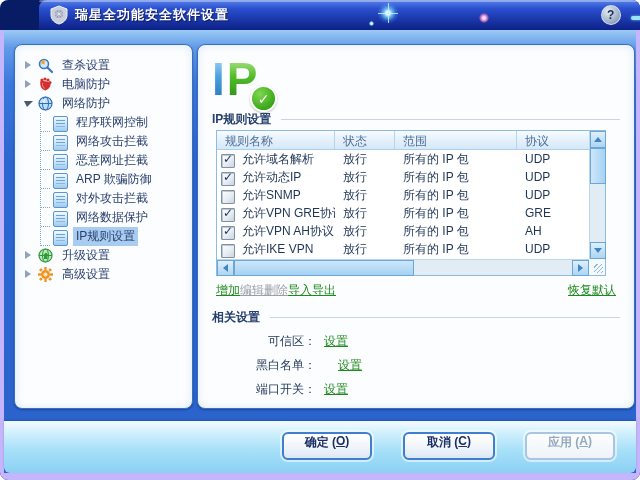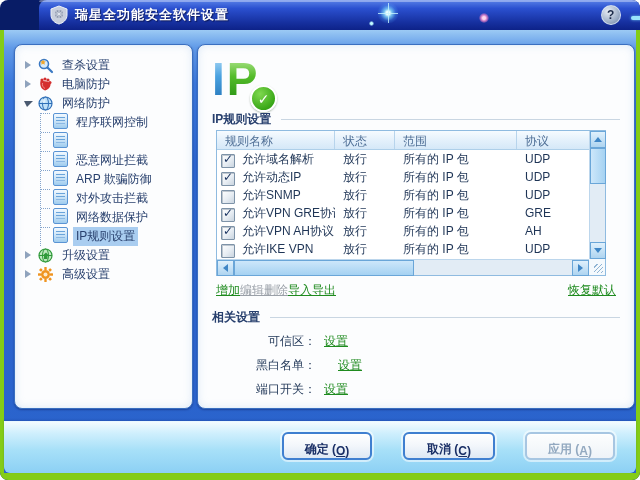--- a/index.html
+++ b/index.html
@@ -20,41 +20,41 @@
   .sp1:after{top:50%;left:1px;height:1px;width:20px;}
   .sp2{left:440px;top:13px;width:10px;height:10px;background:radial-gradient(circle,#ffd7ef 0 20%,rgba(240,130,200,.8) 45%,transparent 75%);}
   .sp3{left:330px;top:21px;width:5px;height:5px;background:radial-gradient(circle,#bffaff 0 30%,transparent 80%);}
   .controls{position:absolute;right:10px;top:0;height:30px;display:flex;align-items:center;gap:10px;}
   .ctl{cursor:pointer;display:flex;align-items:center;justify-content:center;}
   .help-circle{width:18px;height:18px;border-radius:50%;background:radial-gradient(circle at 35% 30%,#e8edf5,#9fb0c8 60%,#6c7f9e);border:1px solid rgba(230,240,255,.7);color:#1c2b4a;font-size:12px;font-weight:bold;}
   .min-bar{width:14px;height:4px;background:#9ae4fb;border-radius:2px;margin-top:6px;box-shadow:0 0 3px rgba(130,220,255,.8);}
   .close-x{color:#9ae4fb;font-size:17px;font-weight:bold;text-shadow:0 0 4px rgba(130,220,255,.8);line-height:1;}
 
   
-  .bodywrap{position:absolute;left:0;top:30px;width:640px;height:450px;background:#84cc16;}
+  .bodywrap{position:absolute;left:0;top:30px;width:640px;height:450px;background:#c4b5fd;}
   .body-inner{position:absolute;left:4px;right:4px;top:0;bottom:7px;
     background:linear-gradient(180deg,#9ccaf4 0%,#609ae8 4%,#3a78dc 12%,#2c66d0 30%,#2a63cc 100%);}
 
   .panel{position:absolute;background:#fcfdfe;border:1px solid #3a6fc0;border-radius:8px;
     box-shadow:inset 0 0 0 1px #e9f2fb, inset 0 0 8px rgba(140,180,225,.28), 0 1px 2px rgba(0,10,60,.35);}
   .sidebar{left:10px;top:14px;width:177px;height:363px;overflow:hidden;}
   .main{left:193px;top:14px;width:436px;height:363px;overflow:hidden;}
 
   
   .tree{padding:11px 0 0 9px;font-size:12px;color:#29416e;}
   .tnode{display:flex;align-items:center;height:19px;white-space:nowrap;cursor:default;}
   .exp{width:9px;height:9px;flex:0 0 9px;margin-right:4px;position:relative;}
   .exp.col:before{content:"";position:absolute;left:1px;top:0;width:0;height:0;
     border-left:6px solid #8fa3bd;border-top:4px solid transparent;border-bottom:4px solid transparent;}
   .exp.open:before{content:"";position:absolute;left:0;top:2px;width:0;height:0;
     border-top:6px solid #4a5a70;border-left:3px solid transparent;border-right:6px solid transparent;}
   .ticon{width:17px;height:17px;flex:0 0 17px;margin-right:5px;}
   .tlabel{padding:1px 3px;}
   .tchildren{margin-left:16px;border-left:1px dotted #84a4cc;}
-  .tchild{display:flex;align-items:flex-start;height:19px;white-space:nowrap;cursor:default;}
+  .tchild{display:flex;align-items:flex-end;height:19px;white-space:nowrap;cursor:default;}
   .dotseg{width:9px;flex:0 0 9px;border-top:1px dotted #84a4cc;margin-right:3px;}
   .page-icon{width:13px;height:14px;flex:0 0 13px;margin-right:5px;border:1px solid #5a94d4;border-radius:2px;
     background:linear-gradient(180deg,#f2f9ff 0%,#cfe6f8 45%,#9fccee 100%);position:relative;}
   .page-icon:before{content:"";position:absolute;left:2px;top:3px;right:2px;height:1px;background:#6aa4da;box-shadow:0 3px 0 #6aa4da,0 6px 0 #8ab8e4;}
   .tchild .tlabel.selected{background:#a9cdf0;}
 
   
   .iplogo{position:absolute;left:14px;top:8px;width:60px;height:56px;}
   .iplogo .L{font-weight:bold;font-size:46px;line-height:52px;font-family:"Liberation Sans","DejaVu Sans",sans-serif;}
   .iplogo .li{color:#3f9fdc;background:linear-gradient(180deg,#bfe4fa 0%,#4aa2e0 45%,#1f6fb4 100%);-webkit-background-clip:text;background-clip:text;-webkit-text-fill-color:transparent;}
@@ -108,21 +108,21 @@
   .rlink{margin-left:8px;}
   .ri0{left:30px;top:288px;} .ri1{left:30px;top:312px;gap:14px;} .ri2{left:30px;top:336px;}
 
   
   .footer{position:absolute;left:0;right:0;bottom:0;height:51px;
     background:linear-gradient(180deg,#f2fbff 0%,#cfeffd 22%,#a7e0f8 55%,#8cd0f4 100%);
     border-top:1px solid #eaf8ff;border-radius:0 0 6px 6px;box-shadow:0 -1px 2px rgba(10,40,120,.25);}
   .fbtn{position:absolute;top:10px;height:28px;border:2px solid #3f7fd0;border-radius:6px;
     background:linear-gradient(180deg,#ffffff 0%,#f2f6fb 50%,#dde8f4 100%);
     box-shadow:0 0 0 2px rgba(255,255,255,.55), inset 0 1px 0 #fff;
-    color:#1a2f66;font-size:12px;font-weight:bold;display:flex;align-items:flex-end;justify-content:center;cursor:pointer;
+    color:#1a2f66;font-size:12px;font-weight:bold;display:flex;align-items:flex-start;justify-content:center;cursor:pointer;
     font-family:"Liberation Sans","DejaVu Sans",sans-serif;box-sizing:border-box;}
   .fbtn .key{text-decoration:underline;}
   .b-ok{left:278px;width:90px;}
   .b-cancel{left:399px;width:92px;}
   .b-apply{left:521px;width:90px;border-color:#a7c6e2;color:#93a9c0;cursor:default;
     background:linear-gradient(180deg,#fdfefe,#eef3f8);}
 </style>
 </head>
 <body>
 
@@ -190,20 +190,21 @@
 
           <div class="tchildren">
             <div class="tchild">
               <span class="dotseg"></span>
               <span class="page-icon"></span>
               <span class="tlabel">程序联网控制</span>
             </div>
             <div class="tchild">
               <span class="dotseg"></span>
               <span class="page-icon"></span>
+              <span class="tlabel">网络攻击拦截</span>
             </div>
             <div class="tchild">
               <span class="dotseg"></span>
               <span class="page-icon"></span>
               <span class="tlabel">恶意网址拦截</span>
             </div>
             <div class="tchild">
               <span class="dotseg"></span>
               <span class="page-icon"></span>
               <span class="tlabel">ARP 欺骗防御</span>

